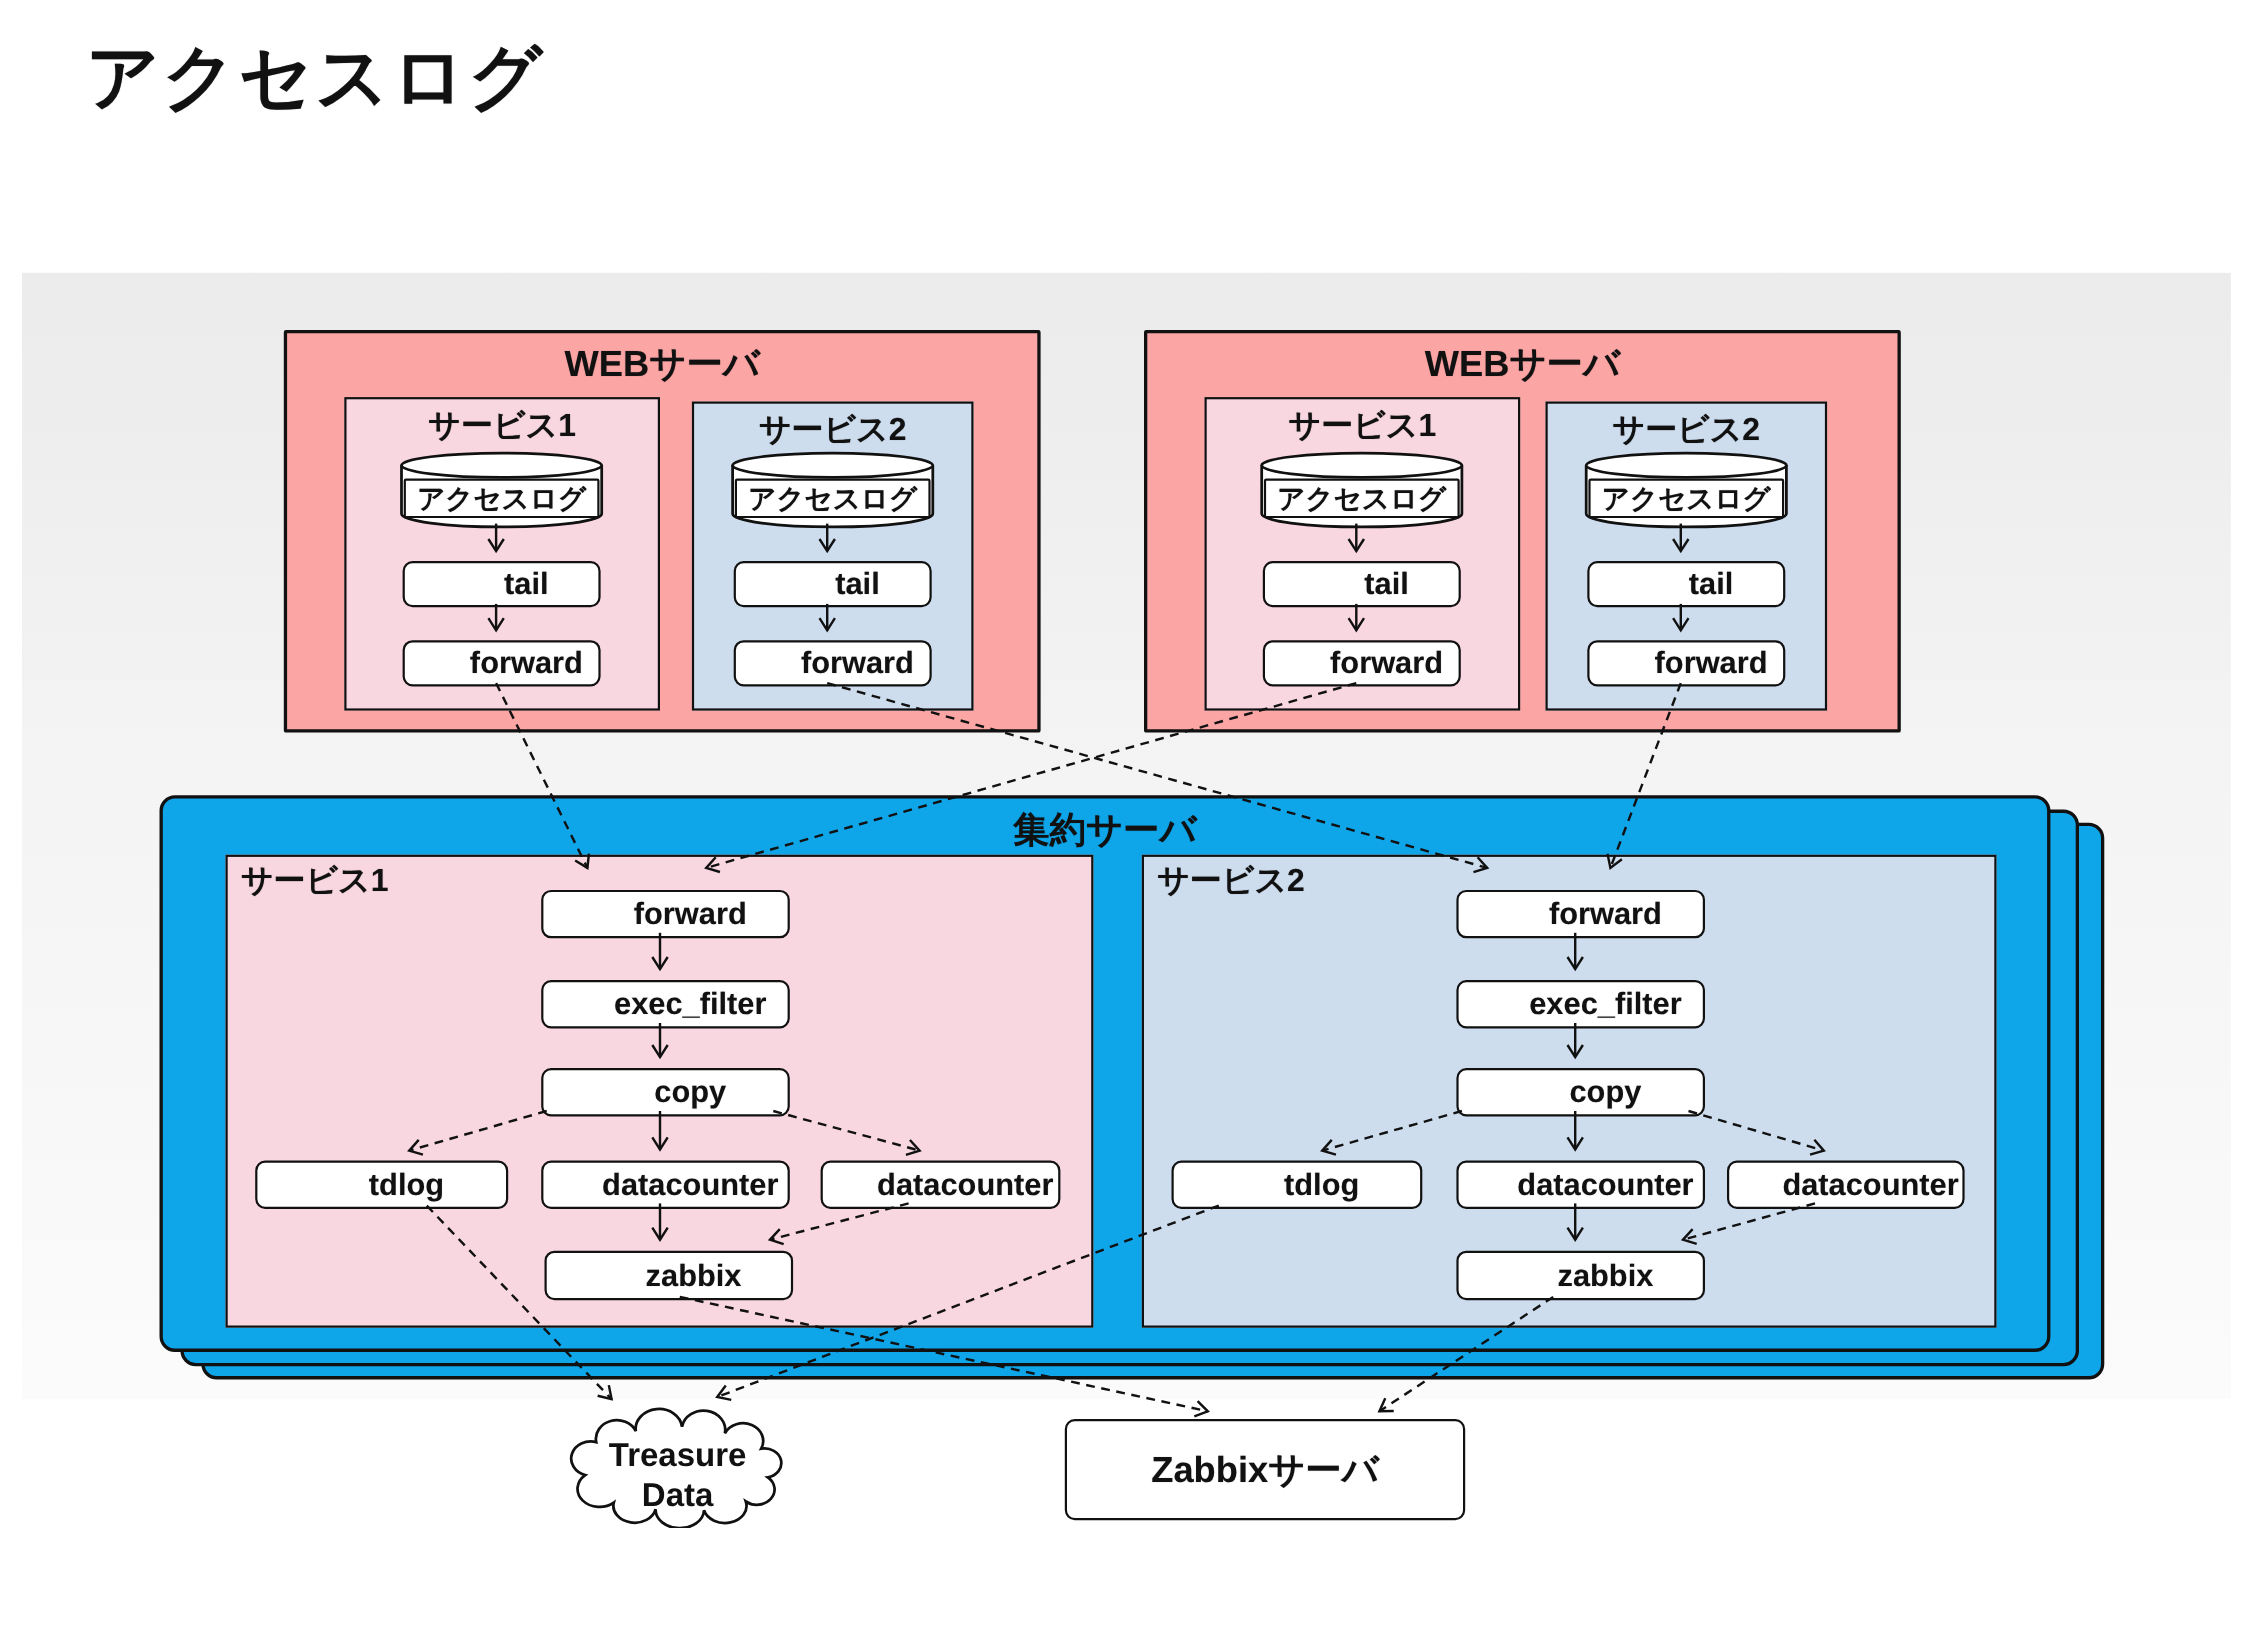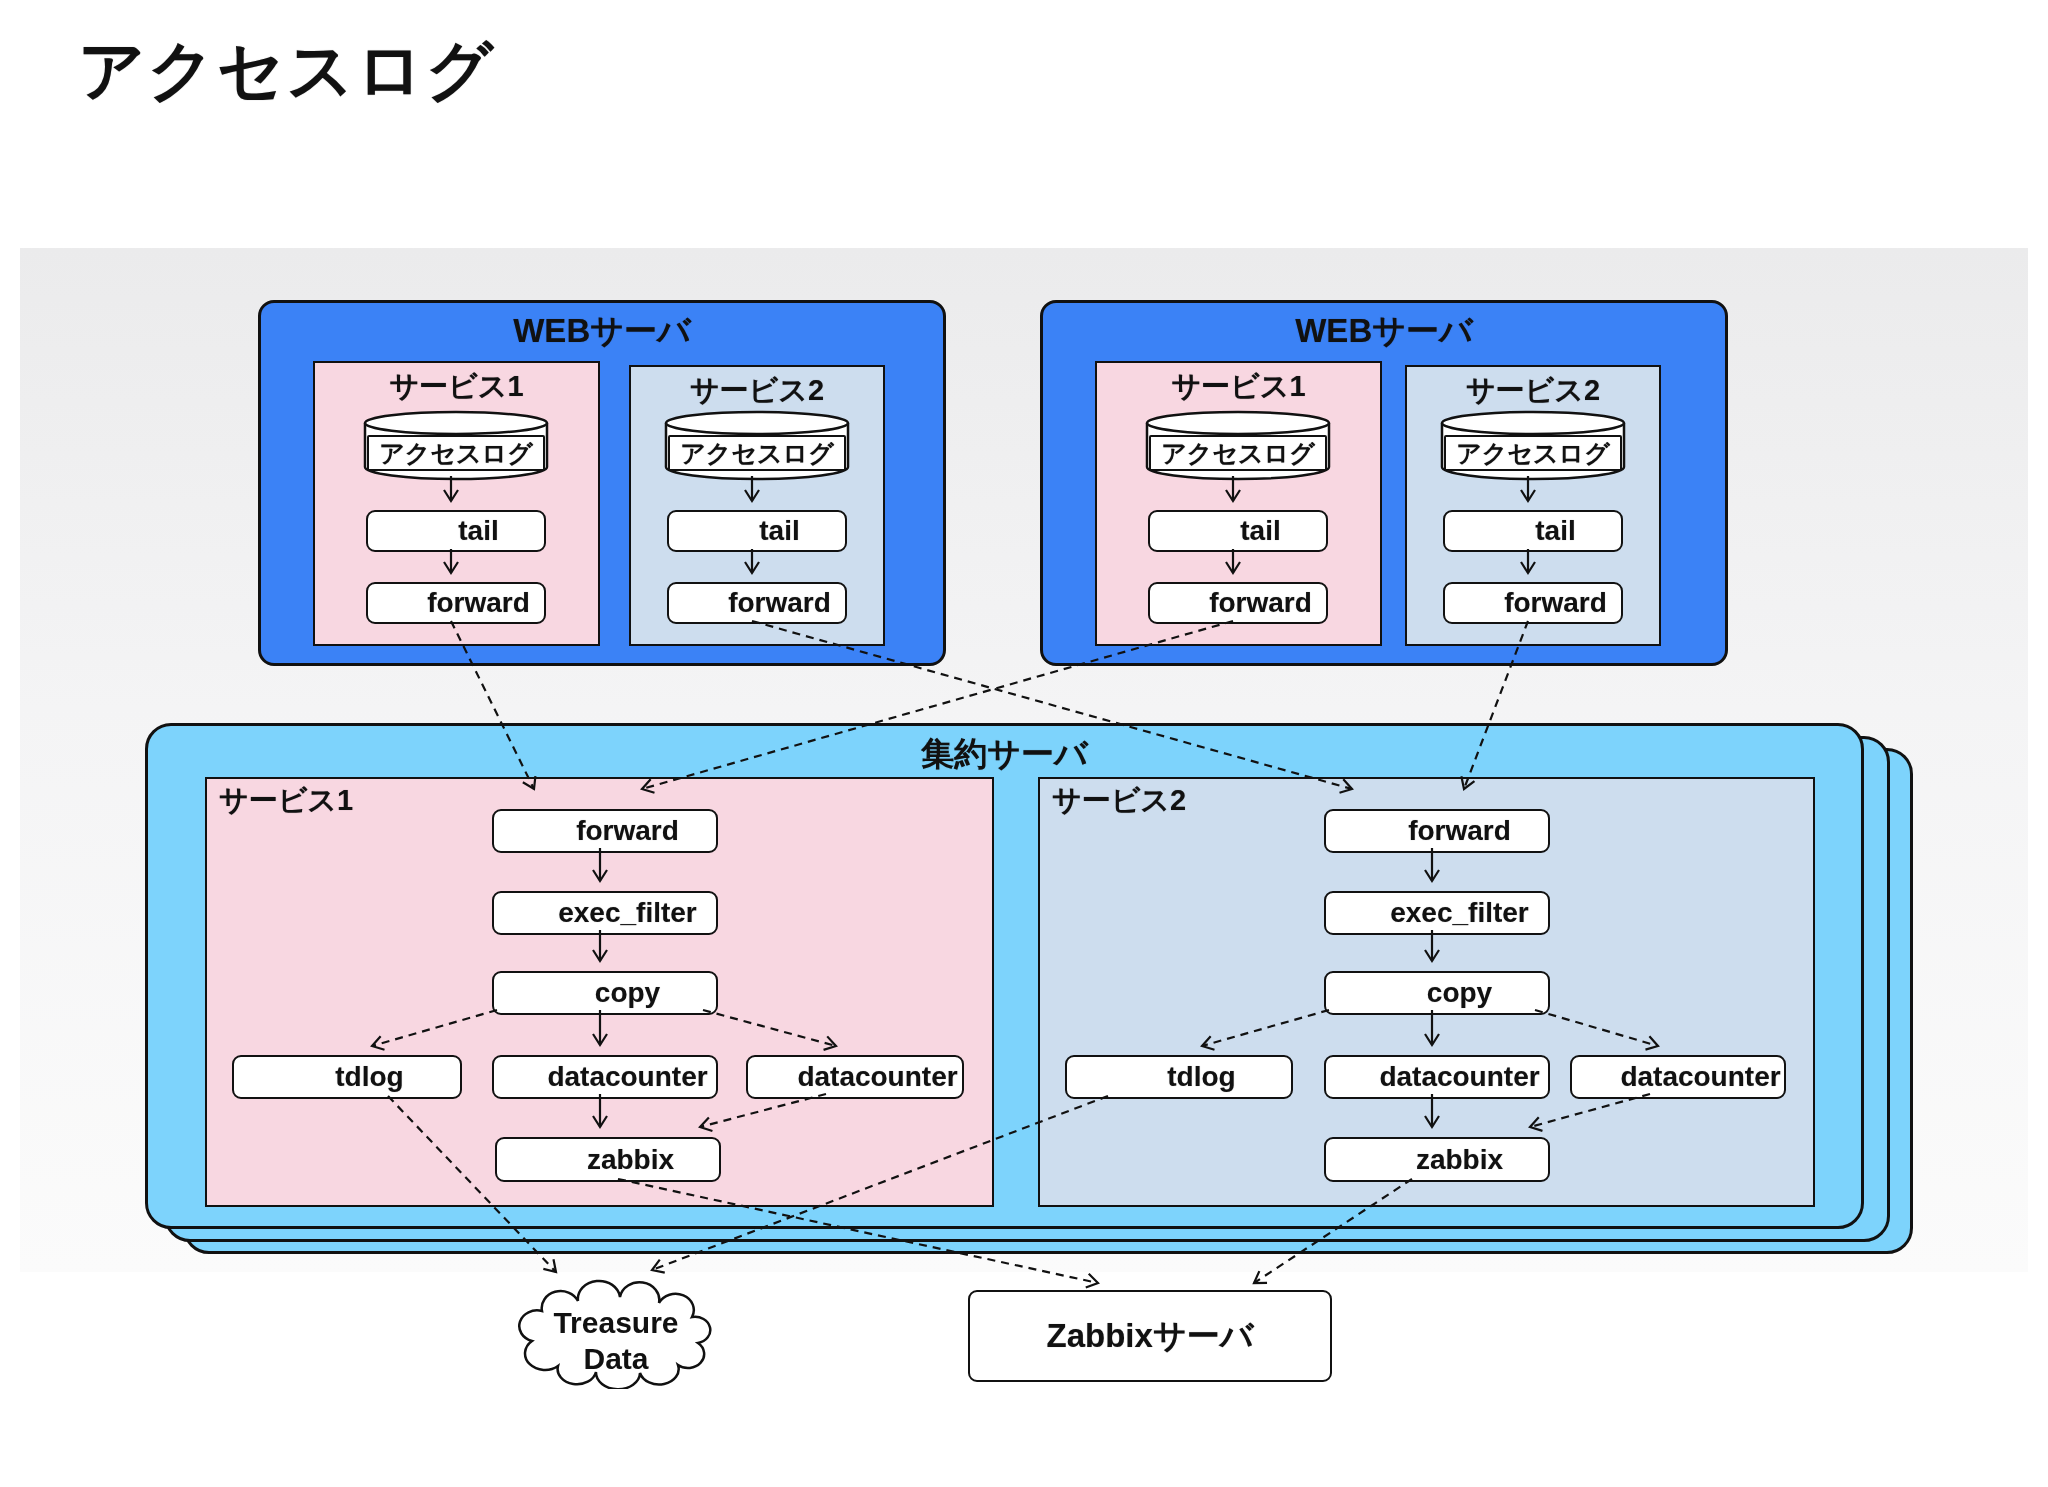--- a/index.html
+++ b/index.html
@@ -10,28 +10,28 @@
   .abs{position:absolute;}
   .panel{
     position:absolute;left:20px;top:248px;width:2008px;height:1024px;
     background:linear-gradient(180deg,var(--panel-top,#ebebec) 0%,#f4f4f5 45%,var(--panel-bottom,#fbfbfb) 100%);
   }
   .slide-title{
     position:absolute;left:78px;top:26px;font-size:66px;font-weight:bold;letter-spacing:2px;color:#111;
   }
   .page-num{position:absolute;left:1872px;top:1474px;font-size:56px;font-weight:bold;color:#1d4ed8;}
   .server-box{
-    position:absolute;background:#3b82f6;border:3px solid var(--border,#111);border-radius:16px;
+    position:absolute;background:#fca5a5;border:3px solid var(--border,#111);border-radius:2px;
   }
   .server-title{
     position:absolute;top:6px;left:0;width:100%;text-align:center;
     font-size:33px;font-weight:bold;
   }
   .agg-rect{
-    position:absolute;background:#7dd3fc;border:3px solid var(--border,#111);border-radius:26px;
+    position:absolute;background:#0ea5e9;border:3px solid var(--border,#111);border-radius:14px;
   }
   .service{
     position:absolute;border:2.5px solid var(--border,#111);
   }
   .fill-1{background:var(--service1-fill,#f8d7e1);}
   .fill-2{background:var(--service2-fill,#cdddee);}
   .svc-label-center{
     position:absolute;top:4px;left:0;width:100%;text-align:center;
     font-size:29px;font-weight:bold;
   }

